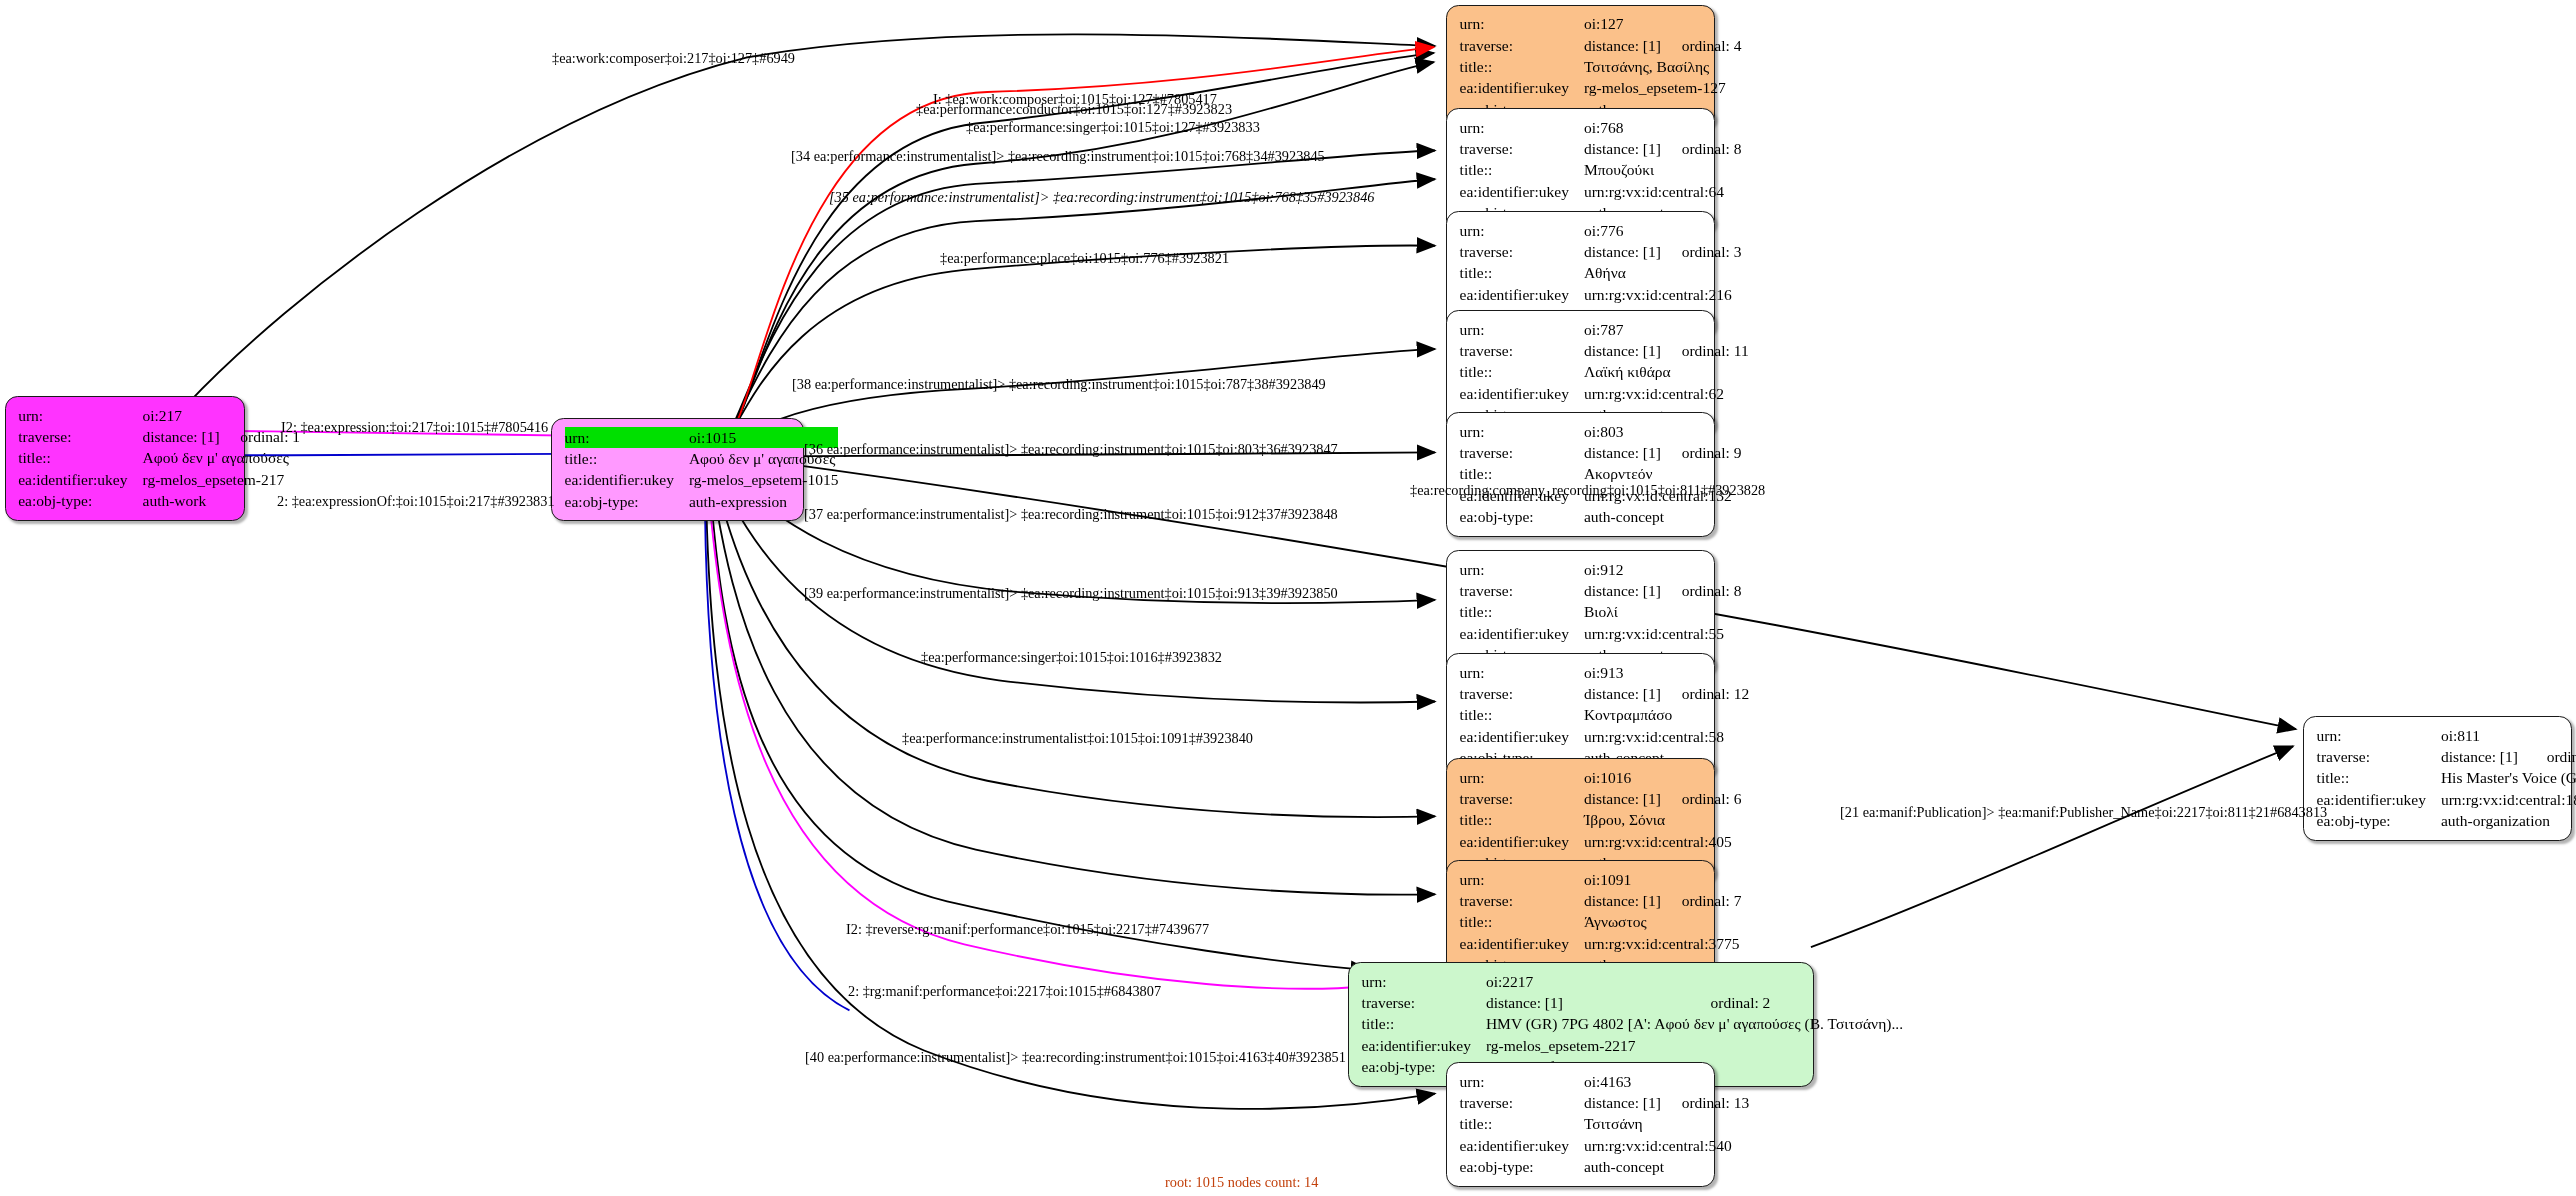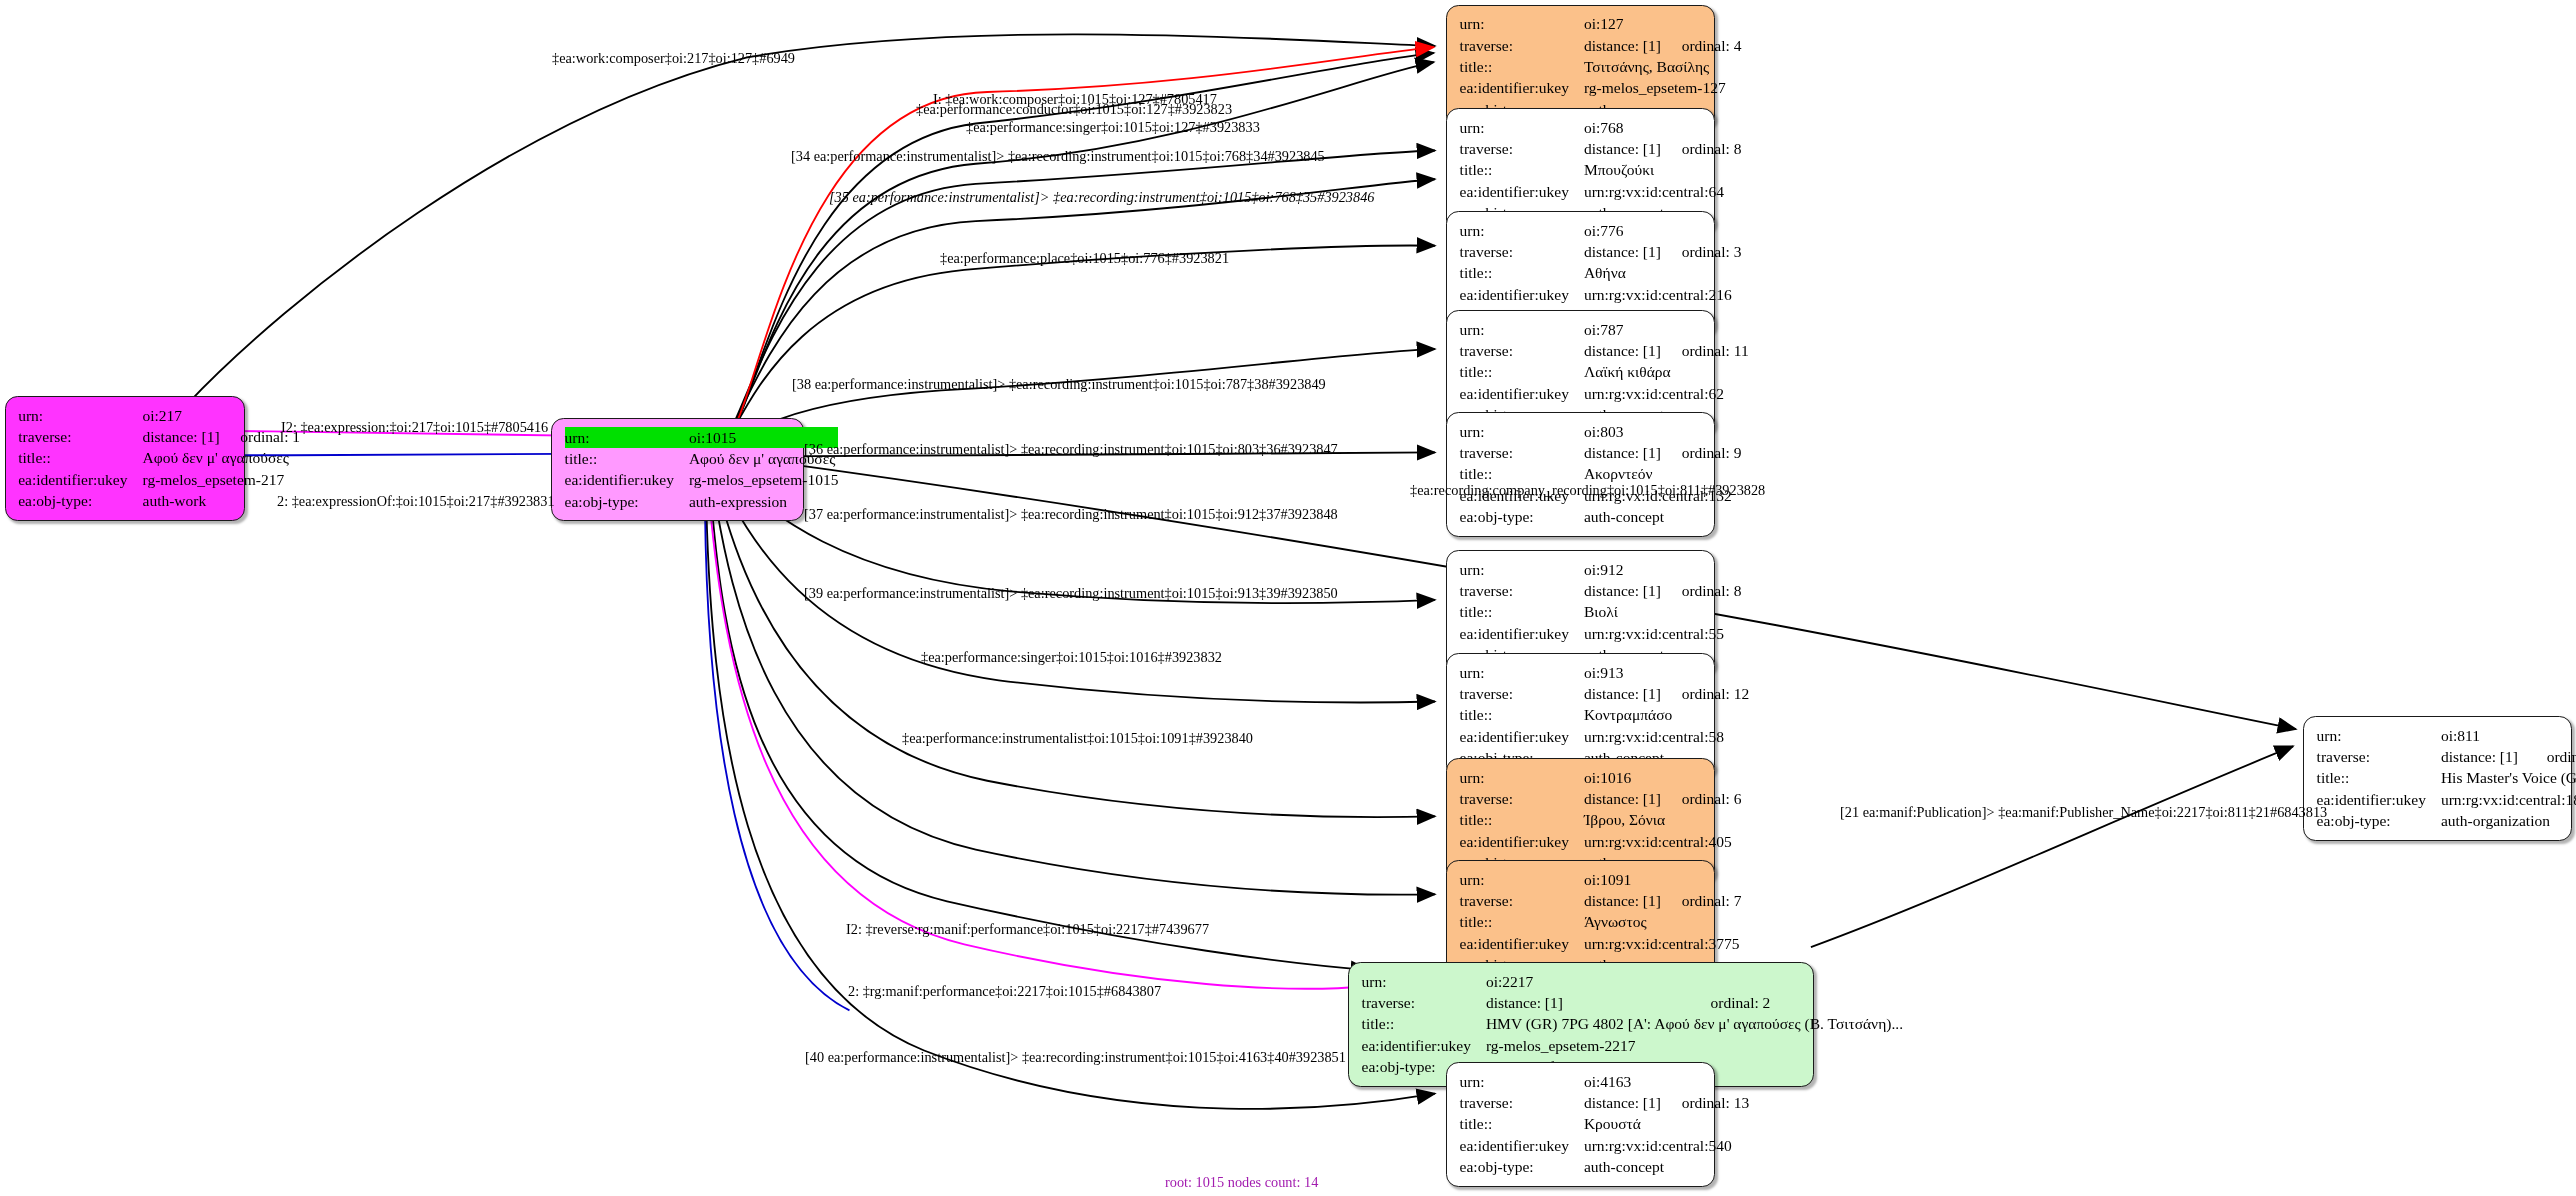--- a/index.html
+++ b/index.html
@@ -59,21 +59,21 @@
   .edge-label {
     position: absolute;
     font-size: 14.3px;
     color: #000000;
     white-space: nowrap;
     font-family: "Liberation Serif", "DejaVu Serif", serif;
   }
   .footer-label {
     position: absolute;
     font-size: 14.3px;
-    color: #a21caf;
+    color: #c2410c;
     white-space: nowrap;
     text-align: right;
   }
 </style>
 </head>
 <body>
 
 <div id="canvas">
 
   <svg id="edges" viewBox="0 0 4488 2085">
@@ -492,21 +492,21 @@
         <td class="v">oi:4163</td>
         <td class="v2"></td>
       </tr>
       <tr>
         <td class="k">traverse:</td>
         <td class="v">distance: [1]</td>
         <td class="v2">ordinal: 13</td>
       </tr>
       <tr>
         <td class="k">title::</td>
-        <td class="v" colspan="2">Κρουστά</td>
+        <td class="v" colspan="2">Τσιτσάνη</td>
       </tr>
       <tr>
         <td class="k">ea:identifier:ukey</td>
         <td class="v" colspan="2">urn:rg:vx:id:central:540</td>
       </tr>
       <tr>
         <td class="k">ea:obj-type:</td>
         <td class="v" colspan="2">auth-concept</td>
       </tr>
     </tbody>

